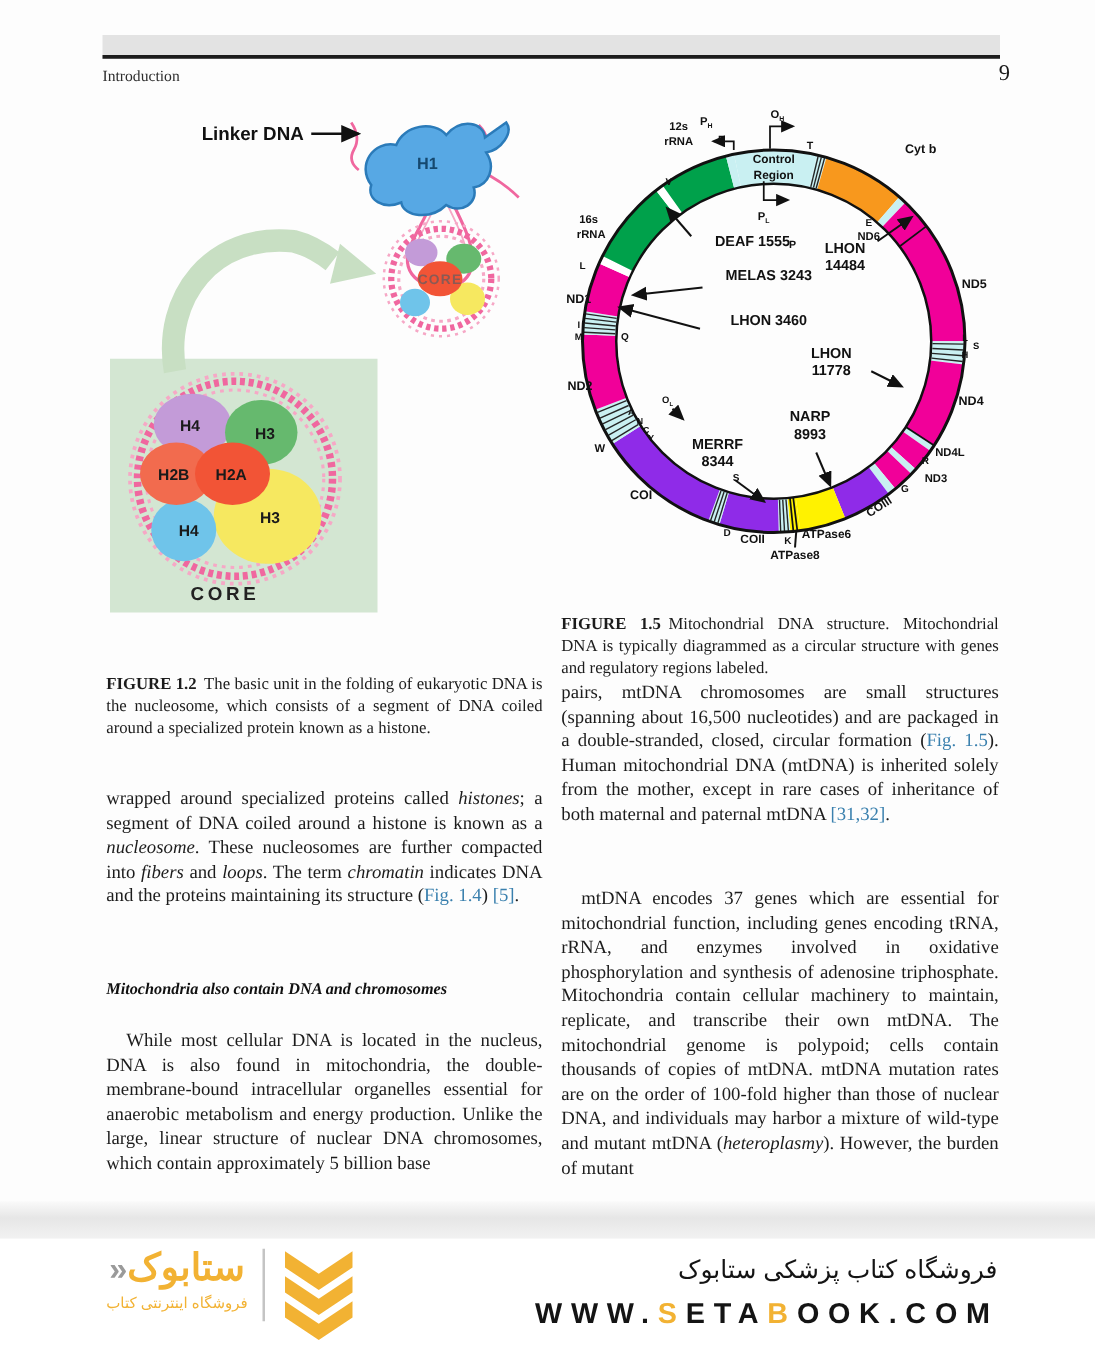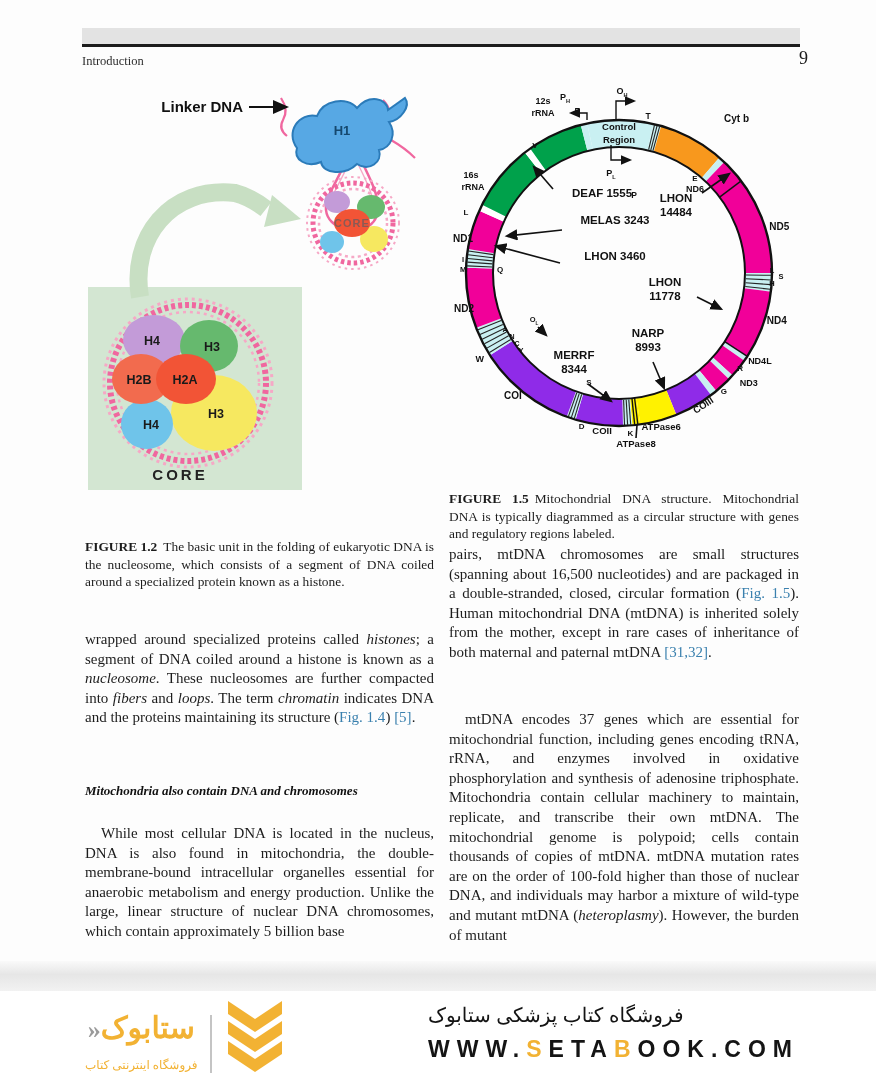--- a/index.html
+++ b/index.html
@@ -10,31 +10,31 @@
   .figsvg{position:absolute;}
   .caption{position:absolute;font-size:13.4px;line-height:17.6px;text-align:justify;color:#1c1c1c;margin-top:34px;}
   .body-text{position:absolute;font-size:15px;line-height:19.6px;text-align:justify;color:#1c1c1c;}
   .indent{text-indent:16px;}
   .heading{position:absolute;font-size:13px;line-height:20px;font-weight:bold;font-style:italic;color:#111;}
   .run-b{font-weight:bold;margin-right:6px;}
   .run-i{font-style:italic;}
   .run-link{color:#3a80ae;}
   .grayband{position:absolute;left:0;top:961px;width:876px;height:30px;background:linear-gradient(#fafafa,#e6e6e6 45%,#f2f2f2);}
   .footer{position:absolute;left:0;top:991px;width:876px;height:89px;background:#ffffff;}
-  .footer-right{position:absolute;right:78px;top:12px;width:370px;text-align:left;font-family:"Liberation Sans",sans-serif;}
+  .footer-right{position:absolute;right:78px;top:12px;width:370px;text-align:right;font-family:"Liberation Sans",sans-serif;}
   .store-name{font-size:20px;color:#141414;direction:rtl;margin-bottom:9px;}
   .url{font-size:23px;font-weight:bold;letter-spacing:7px;color:#141414;white-space:nowrap;}
   .run-gold{color:#F2B233;}
   .run-dark{color:#141414;}
-  .footer-logo{position:absolute;left:85px;top:8px;display:flex;align-items:flex-end;gap:12px;font-family:Liberation Serif, serif;}
+  .footer-logo{position:absolute;left:85px;top:8px;display:flex;align-items:flex-start;gap:12px;font-family:Liberation Sans, sans-serif;}
   .wordmark-block{text-align:center;}
   .wordmark{direction:rtl;font-size:30px;font-weight:bold;line-height:32px;white-space:nowrap;}
   .wordmark .gold{color:#F2B233;}
   .wordmark .gray{color:#9a9a9a;font-size:26px;}
-  .tagline{font-size:12px;color:#F2B233;direction:rtl;margin-top:12px;}
+  .tagline{font-size:12px;color:#F2B233;direction:rtl;margin-top:4px;}
   .logo-divider{width:2px;height:58px;background:#c4c4c4;}
   svg text{font-family:"Liberation Sans",sans-serif;}
 </style>
 </head>
 <body>
 
 <div class="topbar"></div>
 <div class="runhead">Introduction</div>
 <div class="pagenum">9</div>
 

